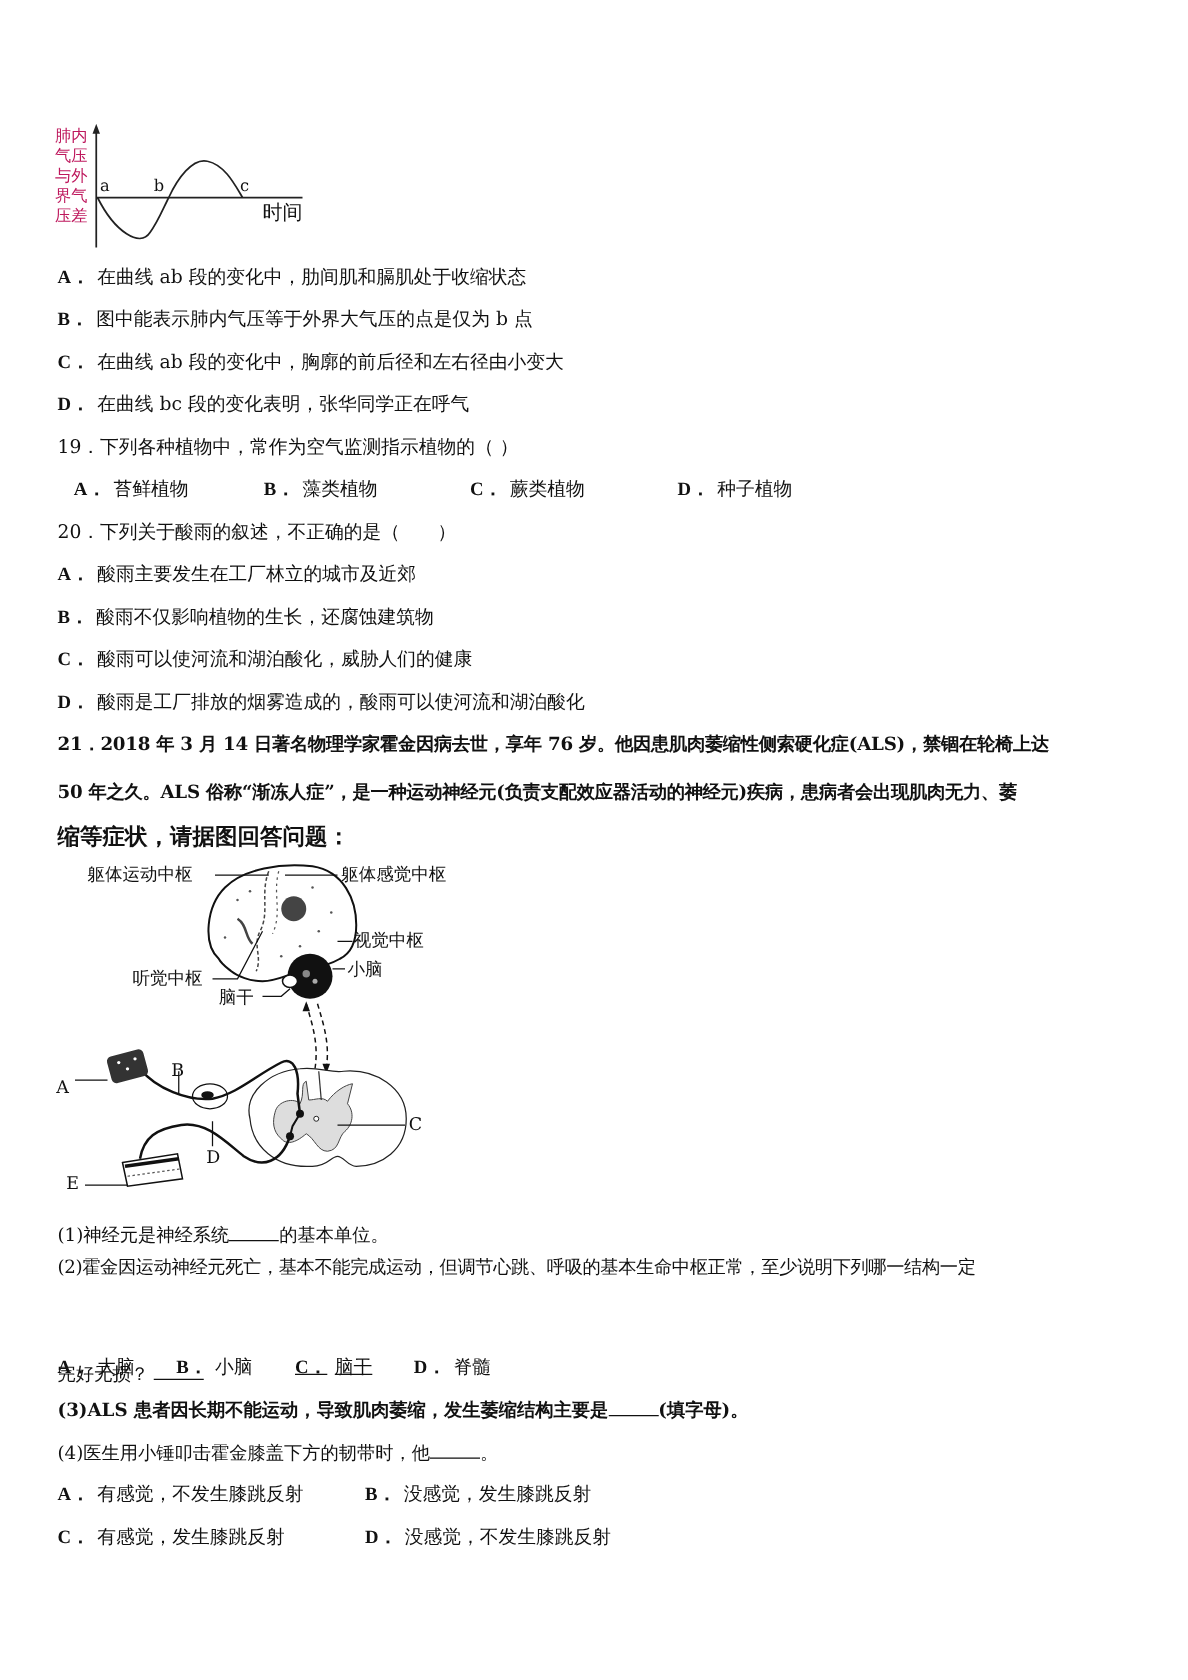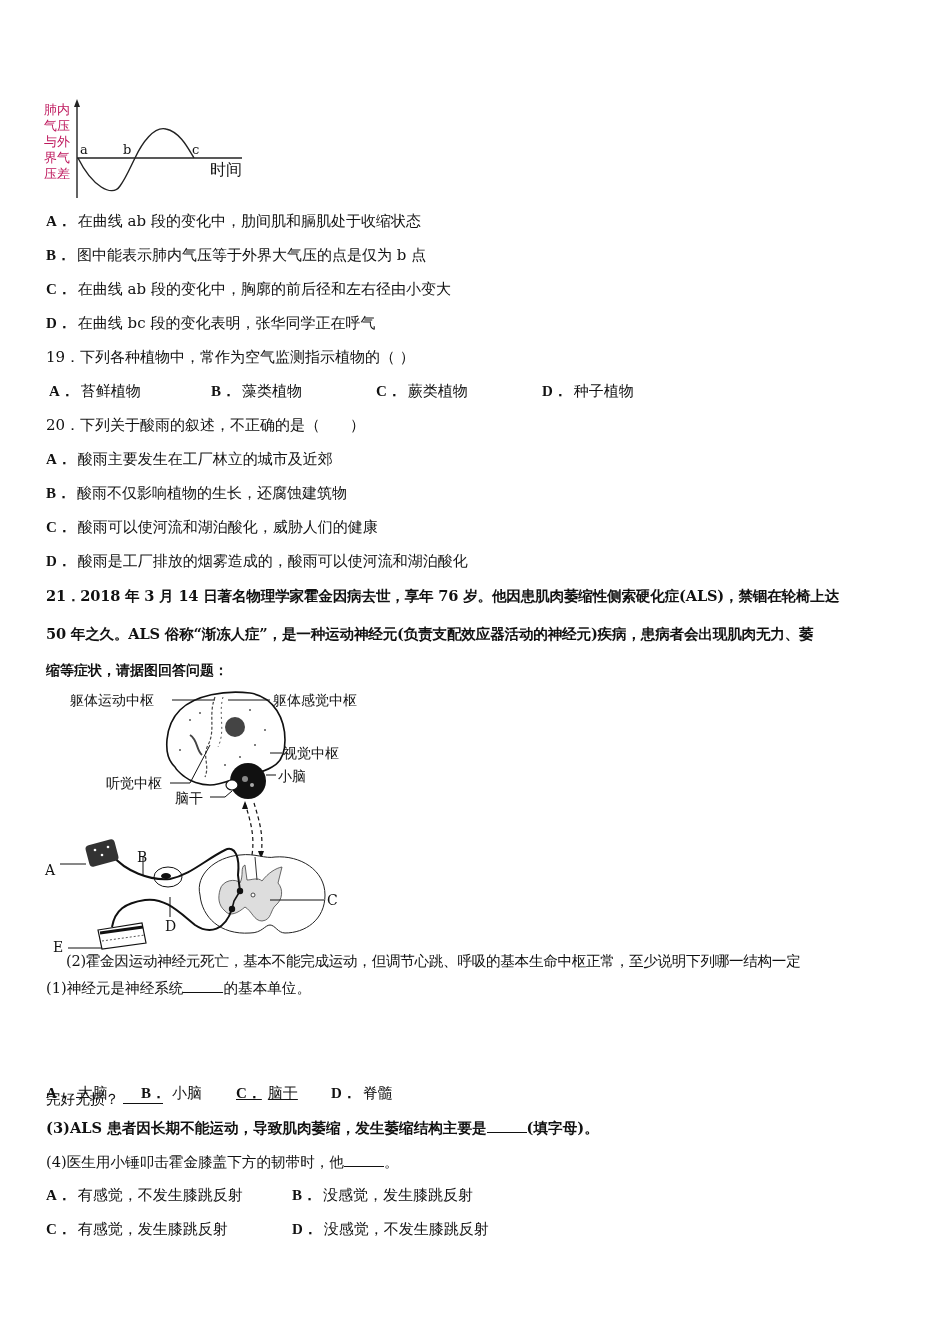--- a/index.html
+++ b/index.html
@@ -53,21 +53,21 @@
 </div>
 <div class="line" style="top:279px;">
   <span class="opt-letter">C．</span><span>在曲线 ab 段的变化中，胸廓的前后径和左右径由小变大</span>
 </div>
 <div class="line" style="top:313px;">
   <span class="opt-letter">D．</span><span>在曲线 bc 段的变化表明，张华同学正在呼气</span>
 </div>
 
 <div class="line" style="top:347px;">19．下列各种植物中，常作为空气监测指示植物的（ ）</div>
 <div class="opts-row" style="top:381px; width:700px; height:20px;">
-  <span class="opt" style="left:3px;"><span class="opt-letter">A．</span><span>苔鲜植物</span></span>
+  <span class="opt" style="left:13px;"><span class="opt-letter">A．</span><span>苔鲜植物</span></span>
   <span class="opt" style="left:165px;"><span class="opt-letter">B．</span><span>藻类植物</span></span>
   <span class="opt" style="left:330px;"><span class="opt-letter">C．</span><span>蕨类植物</span></span>
   <span class="opt" style="left:496px;"><span class="opt-letter">D．</span><span>种子植物</span></span>
 </div>
 
 <div class="line" style="top:415px;">20．下列关于酸雨的叙述，不正确的是（　　）</div>
 <div class="line" style="top:449px;">
   <span class="opt-letter">A．</span><span>酸雨主要发生在工厂林立的城市及近郊</span>
 </div>
 <div class="line" style="top:483px;">
@@ -75,21 +75,21 @@
 </div>
 <div class="line" style="top:517px;">
   <span class="opt-letter">C．</span><span>酸雨可以使河流和湖泊酸化，威胁人们的健康</span>
 </div>
 <div class="line" style="top:551px;">
   <span class="opt-letter">D．</span><span>酸雨是工厂排放的烟雾造成的，酸雨可以使河流和湖泊酸化</span>
 </div>
 
 <div class="line bold" style="top:586px; font-size:14.6px; letter-spacing:-0.2px;">21．2018 年 3 月 14 日著名物理学家霍金因病去世，享年 76 岁。他因患肌肉萎缩性侧索硬化症(ALS)，禁锢在轮椅上达</div>
 <div class="line bold" style="top:624px; font-size:14.6px; letter-spacing:-0.2px;">50 年之久。ALS 俗称“渐冻人症”，是一种运动神经元(负责支配效应器活动的神经元)疾病，患病者会出现肌肉无力、萎</div>
-<div class="line bold" style="top:660px; font-size:14px;">缩等症状，请据图回答问题：</div>
+<div class="line bold" style="top:660px; font-size:18px;">缩等症状，请据图回答问题：</div>
 
 <div class="abs" style="left:40px; top:685px; width:340px; height:280px;">
   <svg width="340" height="280" style="position:absolute; left:0; top:0;">
 
     <path d="M135,82 C122,70 125,40 140,25 C155,10 185,5 210,8 C235,12 245,35 245,55 C245,70 240,78 232,82 C222,88 210,90 200,92 C190,95 180,100 170,100 C160,100 150,96 145,92 C140,88 137,86 135,82 Z" fill="#fff" stroke="#111" stroke-width="1.6"></path>
 
     <path d="M175,12 C168,30 176,45 168,60 C162,72 170,80 165,92" fill="none" stroke="#444" stroke-width="1.2" stroke-dasharray="3,2"></path>
     <path d="M183,12 C178,30 186,45 178,62" fill="none" stroke="#555" stroke-width="1" stroke-dasharray="2,3"></path>
     <ellipse cx="195" cy="42" rx="10" ry="10" fill="#444"></ellipse>
     <path d="M150,50 C158,55 156,65 162,70" fill="none" stroke="#444" stroke-width="2"></path>
@@ -160,21 +160,21 @@
   <span class="fig-label" style="left:5px; top:177px;">A</span>
   <span class="fig-label" style="left:97px; top:164px;">B</span>
   <span class="fig-label" style="left:287px; top:207px;">C</span>
   <span class="fig-label" style="left:125px; top:233px;">D</span>
   <span class="fig-label" style="left:13px; top:254px;">E</span>
 </div>
 
 <div class="line" style="top:977px; font-size:14.6px;">
   <span>(1)神经元是神经系统</span><span class="blank" style="width:40px;"></span><span>的基本单位。</span>
 </div>
-<div class="line" style="top:951px; font-size:14.6px; letter-spacing:-0.3px;margin-left:20px;">(2)霍金因运动神经元死亡，基本不能完成运动，但调节心跳、呼吸的基本生命中枢正常，至少说明下列哪一结构一定</div>
+<div class="line" style="top:1004px; font-size:14.6px; letter-spacing:-0.3px;">(2)霍金因运动神经元死亡，基本不能完成运动，但调节心跳、呼吸的基本生命中枢正常，至少说明下列哪一结构一定</div>
 <div class="line" style="top:1048px; font-size:14.6px;margin-top:40px;">
   <span>完好无损？</span><span class="blank" style="width:40px; margin-left:4px;"></span>
 </div>
 <div class="opts-row" style="top:1083px; width:400px; height:20px;">
   <span class="opt" style="left:0px;"><span class="opt-letter">A．</span><span>大脑</span></span>
   <span class="opt" style="left:95px;"><span class="opt-letter">B．</span><span>小脑</span></span>
   <span class="opt" style="left:190px;text-decoration:underline;"><span class="opt-letter">C．</span><span>脑干</span></span>
   <span class="opt" style="left:285px;"><span class="opt-letter">D．</span><span>脊髓</span></span>
 </div>
 <div class="line bold" style="top:1117px; font-size:14.6px;">

